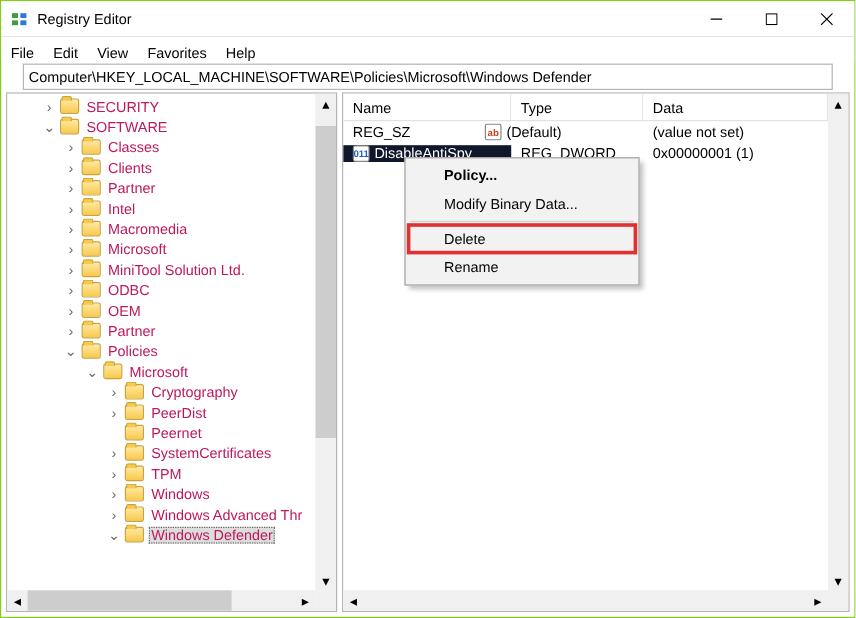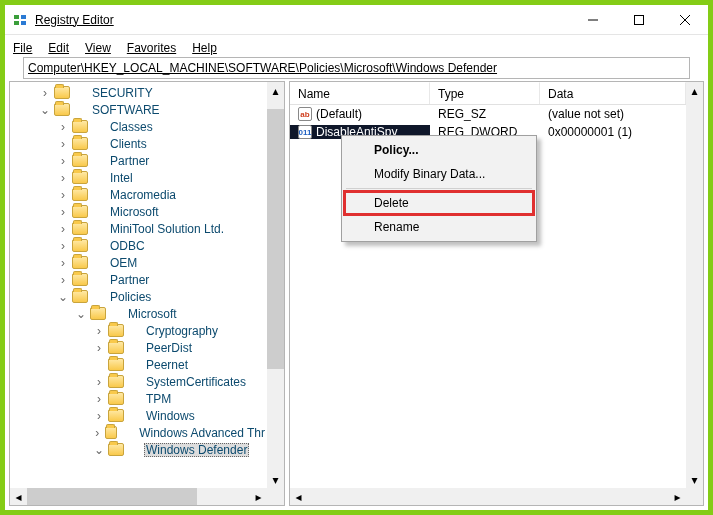--- a/index.html
+++ b/index.html
@@ -1,17 +1,17 @@
 <!DOCTYPE html>
 <html><head>
 <meta charset="utf-8">
 <style>
 * { box-sizing: border-box; font-family: "Segoe UI", Tahoma, sans-serif; font-size: 12px; }
 body { margin: 0; padding: 0; background: #fff; }
-.window { width: 713px; height: 515px; border: 5px solid #84cc16; background: #fff; position: relative; display: flex; flex-direction: column; overflow: hidden; text-decoration: underline;}
+.window { width: 713px; height: 515px; border: 1px solid #84cc16; background: #fff; position: relative; display: flex; flex-direction: column; overflow: hidden;}
 .titlebar { height: 30px; display: flex; align-items: center; padding: 0 0 0 8px; background: #fff; border-bottom: 1px solid #e5e5e5;}
 .titlebar-icon { width: 16px; height: 16px; margin-right: 6px; }
 .title { flex: 1; font-size: 12px; color: #000;}
 .win-btns { display: flex; height: 100%;}
 .win-btn { width: 46px; height: 30px; display: flex; align-items: center; justify-content: center; color: #000;}
 .win-btn svg { width: 10px; height: 10px; }
 .menubar { height: 20px; display: flex; align-items: flex-end; gap: 16px; padding: 0 8px; background: #fff; }
 .menubar span { font-size: 12px; color: #000; }
 .addressbar { height: 22px; margin: 2px 18px; border: 1px solid #b5b5b5; background: #fff; display: flex; align-items: center; padding: 0 4px; font-size: 12px;}
 .panes { flex: 1; display: flex; min-height: 0; margin: 0 4px;}
@@ -23,21 +23,21 @@
 .vscrollbar { position: absolute; right: 0; top: 0; bottom: 17px; width: 17px; background: #f0f0f0; display: flex; flex-direction: column; }
 .sb-btn { width: 17px; height: 17px; display: flex; align-items: center; justify-content: center; background: #f0f0f0;}
 .sb-track { flex: 1; background: #f0f0f0; position: relative;}
 .sb-thumb-v { position: absolute; left: 0; width: 17px; background: #cdcdcd;}
 .sb-thumb-h { position: absolute; top: 0; height: 17px; background: #cdcdcd;}
 .corner { position: absolute; right: 0; bottom: 0; width: 17px; height: 17px; background: #f0f0f0;}
 .tree-node { display: flex; align-items: center; height: 17px; white-space: nowrap;}
 .tree-toggle { width: 14px; height: 14px; display: flex; align-items: center; justify-content: center; color: #6a6a6a; font-size: 12px;}
 .folder-icon { width: 16px; height: 13px; margin: 0 4px 0 2px; display: inline-block; background: linear-gradient(#ffe9a6, #f9c94b); border: 1px solid #c9a43c; border-radius: 2px; position: relative;}
 .folder-icon::before { content:""; position:absolute; top:-3px; left:0; width:7px; height:3px; background:#f9c94b; border:1px solid #c9a43c; border-bottom:none; border-radius:2px 2px 0 0;}
-.tree-label { color: #0c4a6e; padding: 0 2px; margin-left: 16px;}
+.tree-label { color: #be185d; padding: 0 2px;}
 .tree-label.sel { background: #ddd; outline: 1px dotted #666; outline-offset: -1px;}
 .list-header { height: 23px; display: flex; border-bottom: 1px solid #e1e1e1;}
 .list-header .col { padding: 4px 8px; border-right: 1px solid #e8e8e8; border-top: 1px solid #fff;}
 .col-name { width: 140px; } .col-type { width: 110px; } .col-data { flex: 1;}
 .list-row { height: 18px; display: flex; align-items: center;}
 .list-row .cell { padding: 0 8px; white-space: nowrap; overflow: hidden;}
 .cell-name { width: 140px; display: flex; align-items: center; gap: 4px;}
 .cell-type { width: 110px;} .cell-data { flex: 1;}
 .row-sel .cell-name { background: #0f172a; color: #fff; }
 .val-icon { width: 14px; height: 14px; border: 1px solid #888; border-radius: 2px; display: inline-flex; align-items: center; justify-content: center; font-size: 8px; font-weight: bold; background: #fff;}
@@ -227,25 +227,25 @@
     </div>
 
     <div class="list-pane">
       <div class="list-scroll">
         <div class="list-header">
           <div class="col col-name">Name</div>
           <div class="col col-type">Type</div>
           <div class="col col-data">Data</div>
         </div>
         <div class="list-row">
+          <div class="cell cell-type">REG_SZ</div>
           <div class="cell cell-name">
               <span class="val-icon val-sz">ab</span>
               <span>(Default)</span>
             </div>
-          <div class="cell cell-type">REG_SZ</div>
           <div class="cell cell-data">(value not set)</div>
         </div>
         <div class="list-row row-sel">
           <div class="cell cell-name">
               <span class="val-icon val-dw">011</span>
               <span>DisableAntiSpy</span>
             </div>
           <div class="cell cell-type">REG_DWORD</div>
           <div class="cell cell-data">0x00000001 (1)</div>
         </div>

